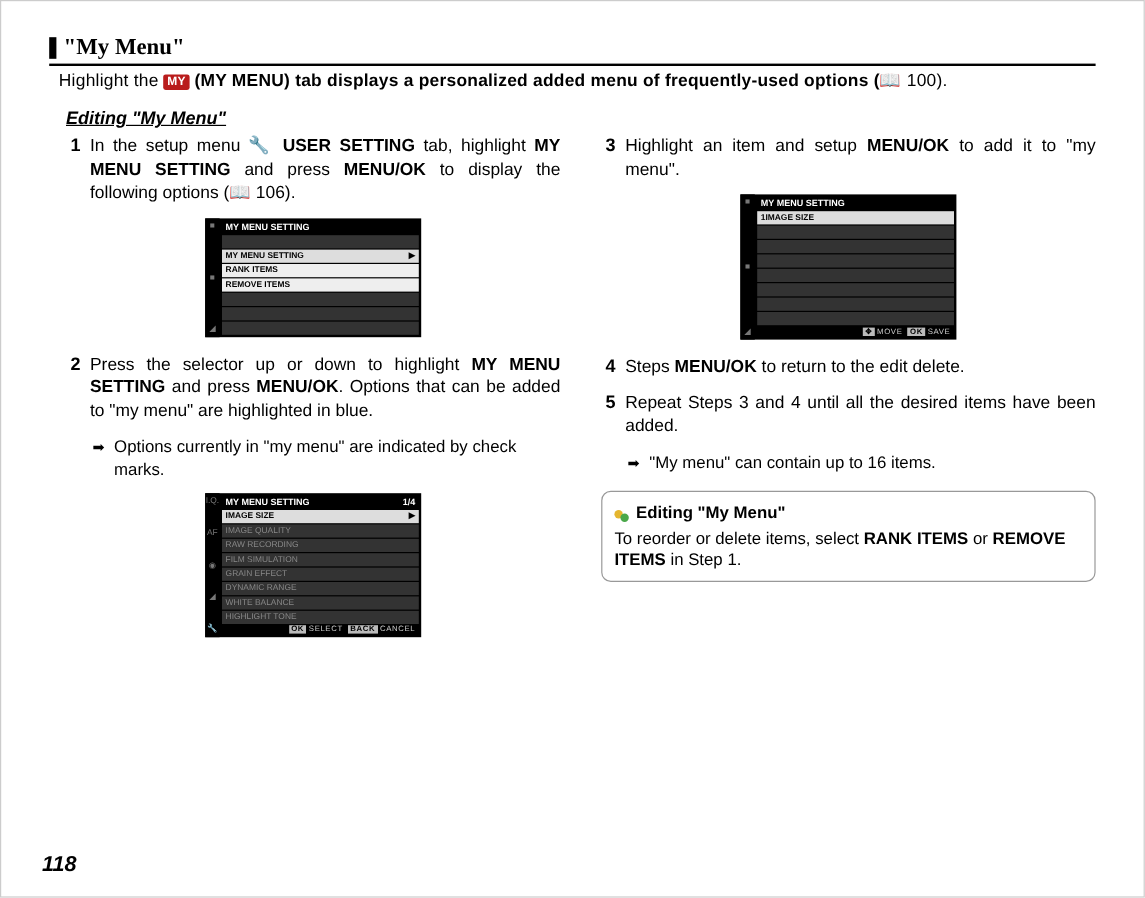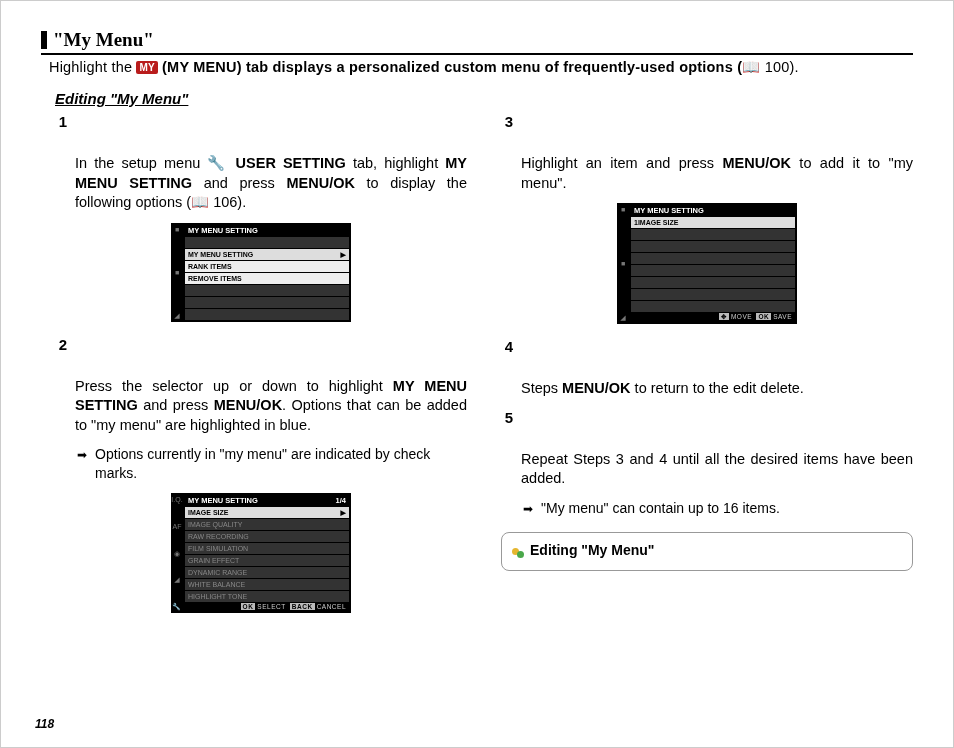--- a/index.html
+++ b/index.html
@@ -34,21 +34,21 @@
     font-size: 15px; margin: 0 0 6px 14px;
   }
   .columns {
     display: flex;
     gap: 34px;
     padding-left: 14px;
   }
   .col { width: 414px; }
   .step { display: flex; gap: 8px; margin-bottom: 10px; }
   .step .num { font-weight: 800; font-size: 15px; min-width: 12px; text-align: right; font-family: Arial, sans-serif; }
-  .step .body { font-size: 14.5px; line-height: 1.35; text-align: justify; flex: 1; margin-top: 41px; }
+  .step .body { font-size: 14.5px; line-height: 1.35; text-align: justify; flex: 1; }
   .step .body b { font-weight: 800; }
   .bullet { display:flex; gap:8px; margin: 6px 0 10px 22px; font-size:14px; line-height:1.35; }
   .bullet .sym { font-size: 12px; margin-top:2px; }
 
   .cam {
     width: 180px; margin: 8px auto 14px auto;
     background:#000; color:#fff; font-size:8px; position:relative;
     padding: 2px 2px 2px 14px; box-sizing:border-box;
   }
   .cam .side {
@@ -68,36 +68,36 @@
   .tipbox {
     border: 1px solid #999; border-radius: 8px;
     padding: 8px 10px; font-size: 14px; line-height:1.35;
     margin-top: 14px;
   }
   .tipbox .tiphead { font-weight: 800; font-size: 14px; margin-bottom: 2px; display:flex; align-items:center; gap:6px; }
   .tipbox .tiphead .dots { display:inline-block; }
   .tipbox .tiphead .dots .d1 { width:7px; height:7px; background:#e5b62f; border-radius:50%; display:inline-block; }
   .tipbox .tiphead .dots .d2 { width:7px; height:7px; background:#4aa84a; border-radius:50%; display:inline-block; margin-left:-2px; vertical-align:-3px; }
 
-  .pagenum { position:absolute; left:34px; bottom:16px; font-style:italic; font-weight:700; font-size:12px; }
+  .pagenum { position:absolute; left:34px; bottom:16px; font-style:italic; font-weight:700; font-size:18px; }
 </style>
 </head>
 <body>
 
 <div class="page">
 
   <div class="hdr">
     <div class="hdr-row">
       <span class="hdr-mark"></span>
       <span class="hdr-title">"My Menu"</span>
     </div>
   </div>
 
   <div class="intro">
-    <span>Highlight the </span><span class="my-badge">MY</span><b><span> (MY MENU) tab displays a personalized custom menu of frequently-used options (</span></b><span>📖</span><span> 100).</span>
+    <span>Highlight the </span><span class="my-badge">MY</span><b><span> (MY MENU) tab displays a personalized added menu of frequently-used options (</span></b><span>📖</span><span> 100).</span>
   </div>
 
   <div class="subhead">Editing "My Menu"</div>
 
   <div class="columns">
 
     <div class="col">
 
       <div class="step">
         <div class="num">1</div>
@@ -183,21 +183,21 @@
         <div class="foot"><span class="key">OK</span><span>SELECT</span> <span class="key">BACK</span><span>CANCEL</span></div>
       </div>
 
     </div>
 
     <div class="col">
 
       <div class="step">
         <div class="num">3</div>
         <div class="body">
-          <span>Highlight an item and press </span><b>MENU/OK</b><span> to add it to "my menu".</span>
+          <span>Highlight an item and setup </span><b>MENU/OK</b><span> to add it to "my menu".</span>
         </div>
       </div>
 
       <div class="cam">
         <div class="side">
             <span>■</span>
             <span>■</span>
             <span>◢</span>
           </div>
         <div class="ttl">
@@ -233,19 +233,22 @@
       <div class="bullet">
         <span class="sym">➡</span>
         <span>"My menu" can contain up to 16 items.</span>
       </div>
 
       <div class="tipbox">
         <div class="tiphead">
           <span class="dots"><span class="d1"></span><span class="d2"></span></span>
           <span>Editing "My Menu"</span>
         </div>
+        <div>
+          <span>To reorder or delete items, select </span><b>RANK ITEMS</b><span> or </span><b>REMOVE ITEMS</b><span> in Step 1.</span>
+        </div>
       </div>
 
     </div>
   </div>
 
   <div class="pagenum">118</div>
 </div>
 
 </body></html>

